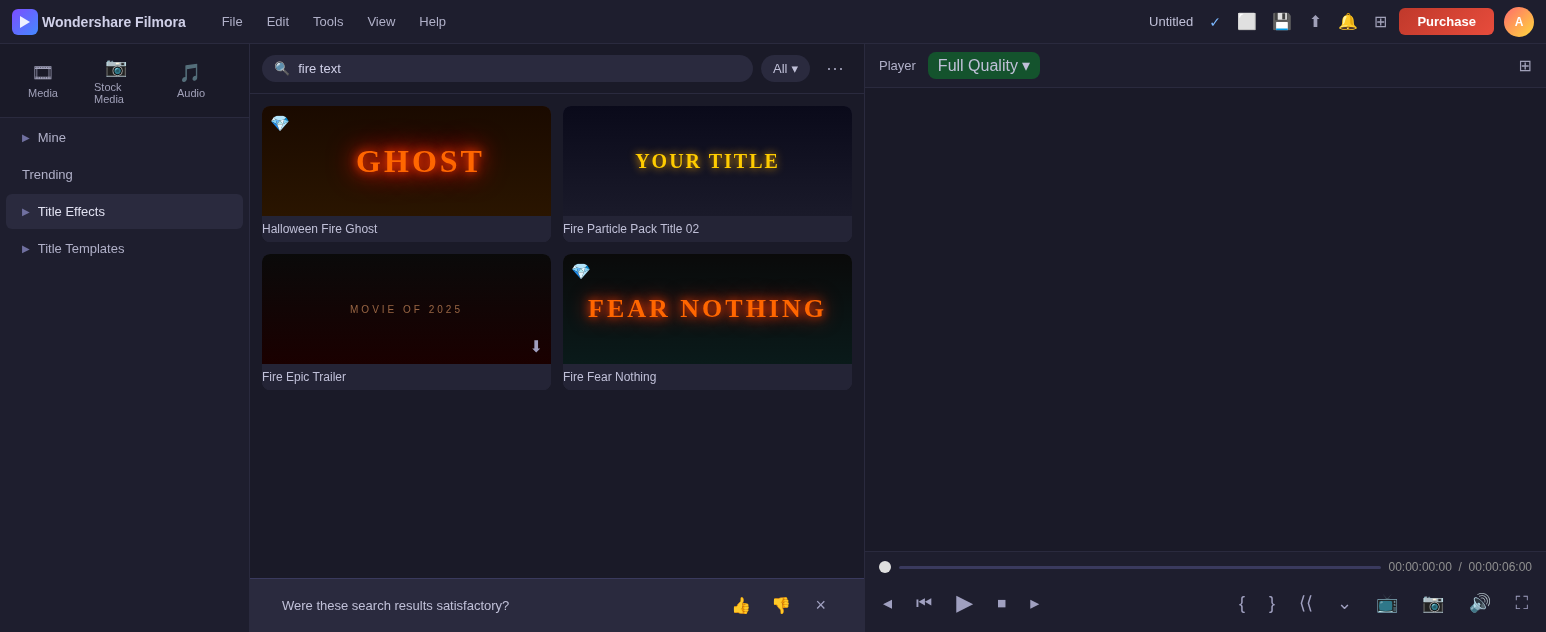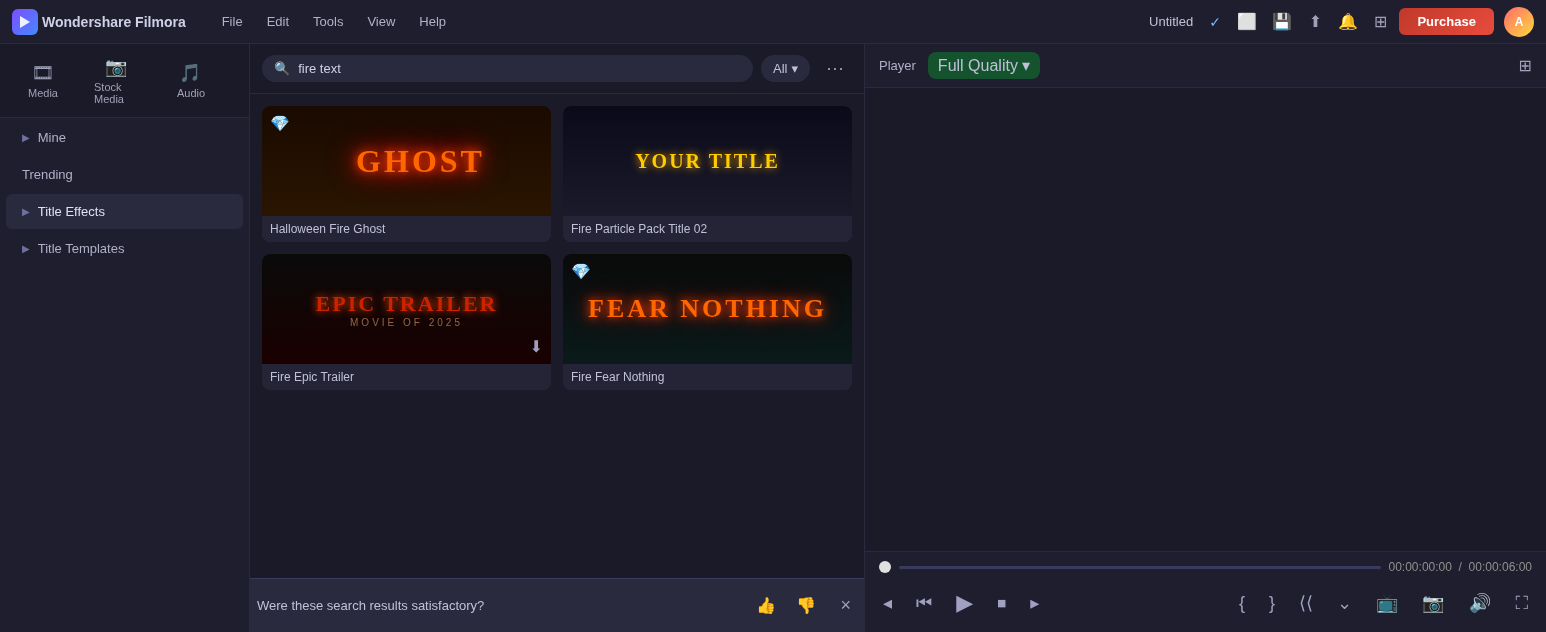--- a/index.html
+++ b/index.html
@@ -351,31 +351,31 @@
       font-size: 16px;
     }
     .card-download {
       position: absolute;
       bottom: 8px;
       right: 8px;
       color: #a0a0c0;
       font-size: 16px;
     }
     .card-label {
-      padding: 6px 8px;
+      padding: 6px 0;
       font-size: 12px;
       color: #c0c0d8;
       background: #242436;
     }
 
     
     .feedback-bar {
       background: #2a2a3e;
       border-top: 1px solid #3a3a5e;
-      padding: 14px 7px;
+      padding: 14px 32px;
       display: flex;
       align-items: center;
       gap: 12px;
       flex-shrink: 0;
     }
     .feedback-text {
       flex: 1;
       font-size: 13px;
       color: #c0c0d8;
     }
@@ -633,21 +633,20 @@
           <div class="card-label">Fire Particle Pack Title 02</div>
         </div>
 
       </div>
 
       <div class="grid-row">
 
         <div class="grid-card">
           <div class="card-preview epic-bg">
             <div class="epic-text">
-              <span class="epic-title">EPIC TRAILER</span>
               <span class="epic-subtitle">MOVIE OF 2025</span>
             </div>
             <span class="card-download">⬇</span>
           </div>
           <div class="card-label">Fire Epic Trailer</div>
         </div>
 
         <div class="grid-card">
           <div class="card-preview fear-bg">
             <span class="card-badge">💎</span>

